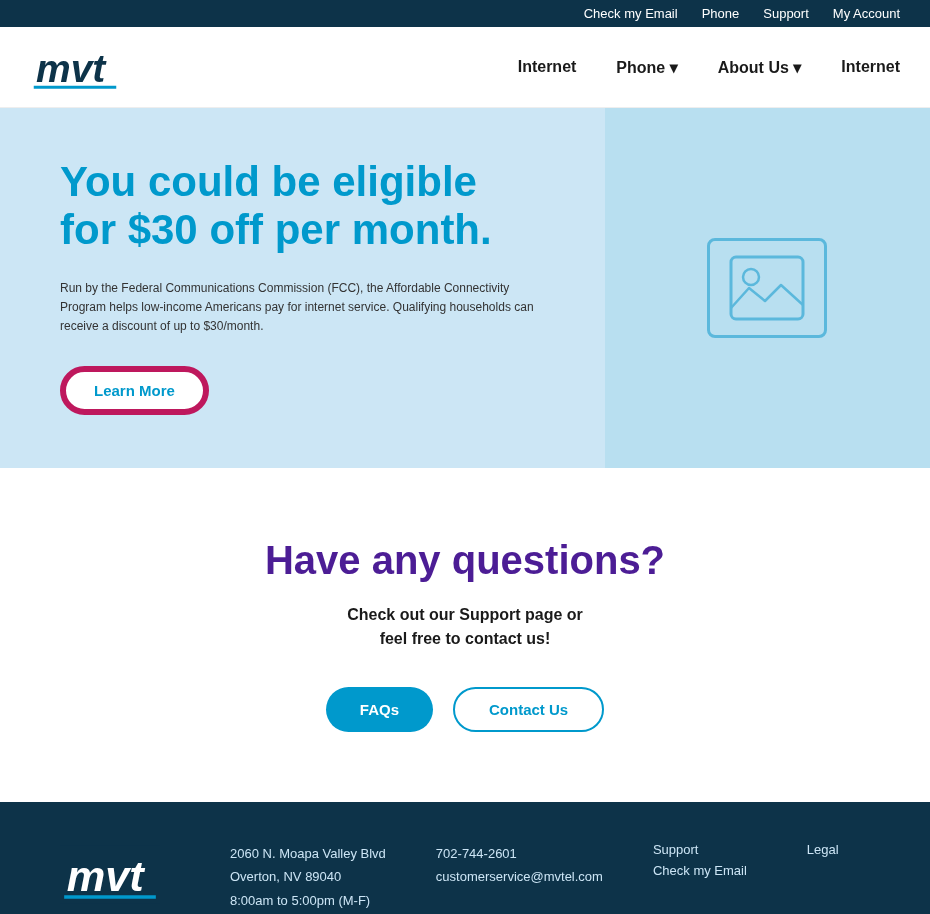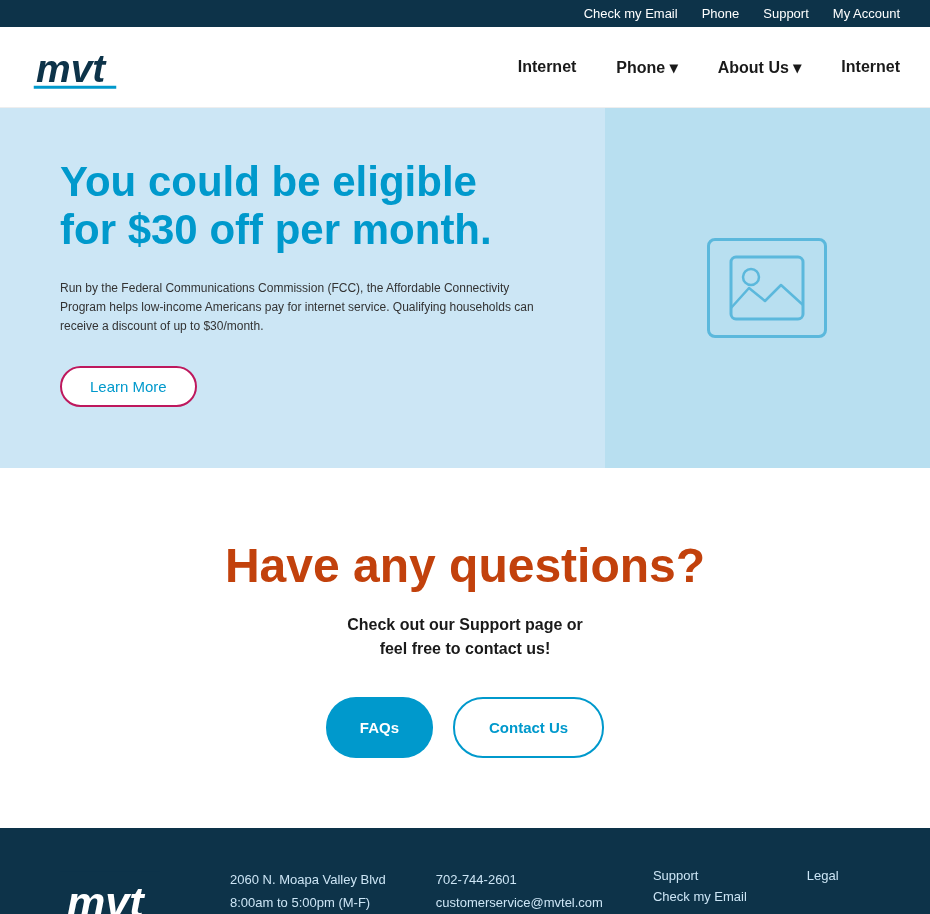--- a/index.html
+++ b/index.html
@@ -72,25 +72,25 @@
     .hero-desc {
       font-size: 12px;
       color: #333;
       line-height: 1.6;
       max-width: 480px;
       margin-bottom: 30px;
     }
     .learn-more-btn {
       background-color: white;
       color: #0099cc;
-      border: 2px solid #be185d;
+      border: 6px solid #be185d;
       border-radius: 30px;
       padding: 10px 28px;
       font-size: 15px;
-      font-weight: 400;
+      font-weight: 700;
       cursor: pointer;
     }
     .hero-right {
       flex: 0 0 35%;
       background-color: #b8dff0;
       display: flex;
       align-items: center;
       justify-content: center;
     }
     .image-placeholder {
@@ -111,23 +111,23 @@
       stroke-width: 2;
     }
 
     
     .questions-section {
       background-color: white;
       text-align: center;
       padding: 70px 30px 70px;
     }
     .questions-title {
-      font-size: 48px;
+      font-size: 40px;
       font-weight: 900;
-      color: #c2410c;
+      color: #4c1d95;
       margin-bottom: 20px;
     }
     .questions-sub {
       font-size: 16px;
       font-weight: 600;
       color: #1a1a1a;
       margin-bottom: 36px;
       line-height: 1.5;
     }
     .questions-buttons {
@@ -143,21 +143,21 @@
       padding: 12px 34px;
       font-size: 15px;
       font-weight: 600;
       cursor: pointer;
     }
     .contact-btn {
       background-color: white;
       color: #0099cc;
       border: 2px solid #0099cc;
       border-radius: 30px;
-      padding: 20px 34px;
+      padding: 12px 34px;
       font-size: 15px;
       font-weight: 600;
       cursor: pointer;
       text-align: right;
     }
 
     
     .footer {
       background-color: #0d3349;
       color: white;
@@ -260,20 +260,21 @@
   <div class="footer-main">
     <div>
       <svg class="footer-logo" viewBox="0 0 120 70" xmlns="http://www.w3.org/2000/svg">
         <rect width="120" height="70" fill="#0d3349"></rect>
         <text x="8" y="55" font-size="52" font-weight="900" font-style="italic" font-family="Arial Black, sans-serif" fill="white">mvt</text>
         <line x1="5" y1="62" x2="115" y2="62" stroke="#0099cc" stroke-width="4"></line>
       </svg>
     </div>
     <div class="footer-address">
       <div>2060 N. Moapa Valley Blvd</div>
+      <div>Overton, NV 89040</div>
       <div>8:00am to 5:00pm (M-F)</div>
     </div>
     <div class="footer-contact">
       <div>702-744-2601</div>
       <div>customerservice@mvtel.com</div>
     </div>
     <div class="footer-links">
       <div class="footer-links-col">
         <a>Support</a>
         <a>Check my Email</a>

